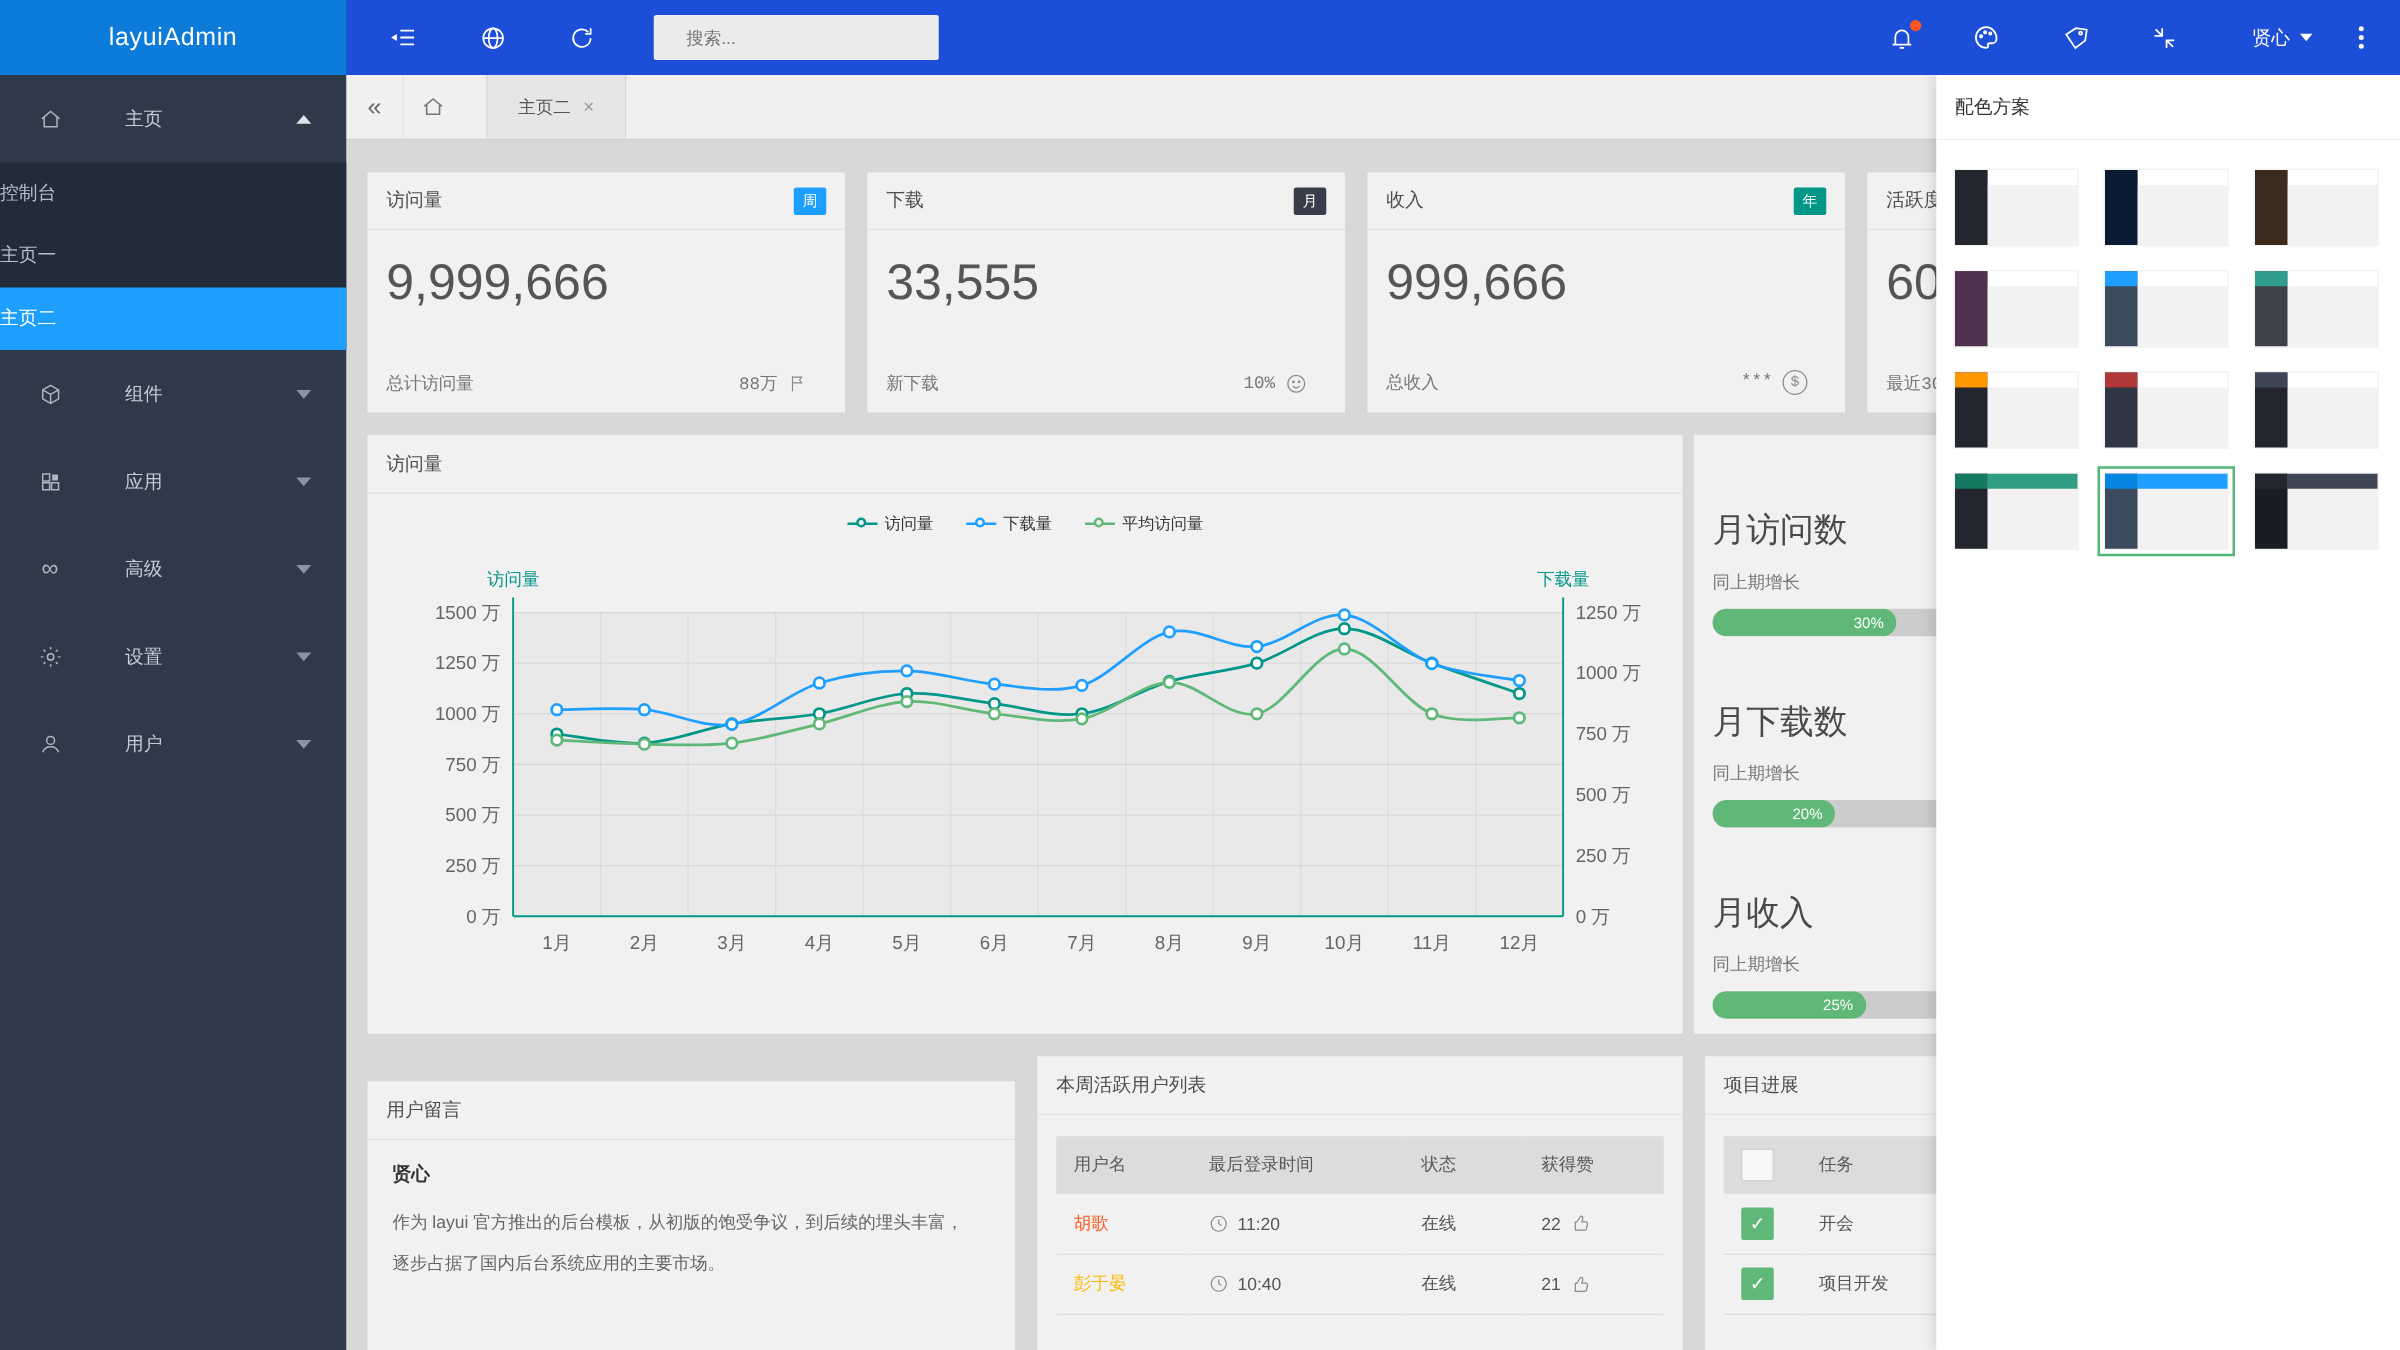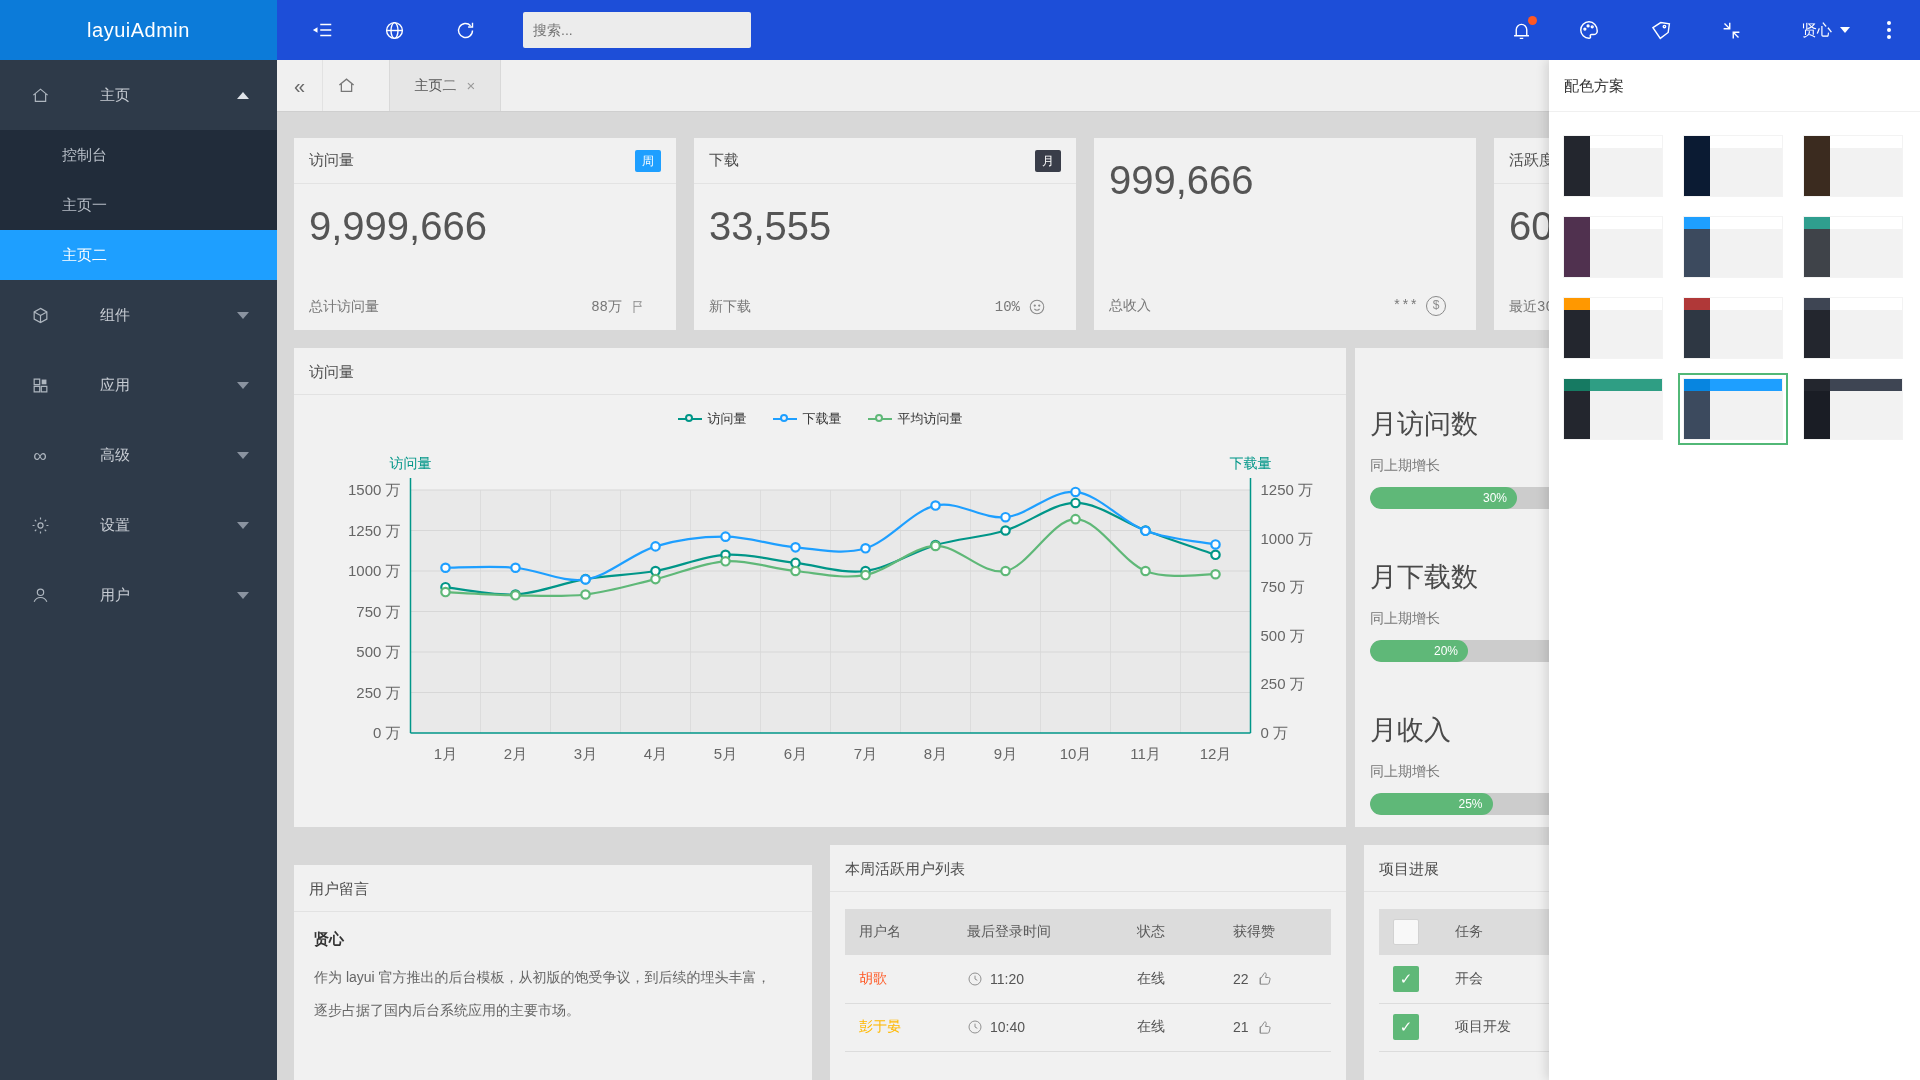--- a/index.html
+++ b/index.html
@@ -11,38 +11,38 @@
   }
   
   .header { position:absolute; left:0; top:0; width:1920px; height:60px; background:#1d4ed8; z-index:30; }
   .logo { position:absolute; left:0; top:0; width:277px; height:60px; background:#0C7BD9;
           color:#fff; font-size:20px; line-height:60px; text-align:center; letter-spacing:.5px; }
   .hicon { position:absolute; top:0; width:26px; height:60px; display:flex; align-items:center; justify-content:center;
            color:#fff; cursor:pointer; }
   .hicon svg { stroke:#fff; fill:none; stroke-width:1.6; }
   .search-box { position:absolute; left:523px; top:12px; width:228px; height:36px; }
   .search-box input { width:100%; height:100%; border:0; outline:0; background:#ececec; color:#666;
-                      padding:0 10px; font-size:14px; border-radius:2px; font-family:inherit; }
+                      padding:0 26px; font-size:14px; border-radius:2px; font-family:inherit; }
   .bell-dot { position:absolute; right:-3px; top:16px; width:9px; height:9px; border-radius:50%; background:#FF5722; }
   .userbox { position:absolute; right:60px; top:0; height:60px; display:flex; align-items:center; gap:8px;
              color:#fff; font-size:15px; cursor:pointer; padding:0 10px; }
   .caret-down-w { width:0; height:0; border-left:5px solid transparent; border-right:5px solid transparent; border-top:6px solid #fff; }
   .vdots { display:flex; flex-direction:column; gap:3px; }
   .vdots i { width:4px; height:4px; border-radius:50%; background:#fff; }
   
   .sidebar { position:absolute; left:0; top:60px; width:277px; height:1020px; background:#2E3A49; z-index:20; }
   .side-item { position:relative; height:70px; display:flex; align-items:center; color:#c8cdd4; font-size:15px; cursor:pointer;gap:38px; }
   .side-item .ic { width:20px; height:20px; margin-left:30px; margin-right:12px; display:flex; align-items:center; justify-content:center; }
   .side-item .ic svg { stroke:#aeb6bf; fill:none; stroke-width:1.5; }
   .side-item .inf { font-size:19px; color:#aeb6bf; line-height:1; font-style:normal; }
   .side-caret { position:absolute; right:28px; width:0; height:0; border-left:6px solid transparent; border-right:6px solid transparent; }
   .cdown { border-top:7px solid #8a93a0; }
   .cup { border-bottom:7px solid #dfe3e8; }
   .submenu { background:#212C3A; }
-  .sub-item { height:50px; line-height:50px; padding-left:62px; color:#b7bec7; font-size:15px; cursor:pointer; }
+  .sub-item { height:50px; line-height:50px; color:#b7bec7; font-size:15px; cursor:pointer; }
   .sub-item.active { background:#1E9FFF; color:#fff; }
   
   .tabbar { position:absolute; left:277px; top:60px; width:1643px; height:52px; background:#f0f0f0;
             border-bottom:1px solid #cfcfcf; display:flex; align-items:stretch; z-index:10; }
   .tab-ctl { width:46px; display:flex; align-items:center; justify-content:center; color:#666; cursor:pointer; border-right:1px solid #e2e2e2; }
   .tab-ctl.noborder { border-right:none; }
   .tab-ctl svg { stroke:#777; fill:none; stroke-width:1.6; }
   .tab { margin-left:20px; width:112px; background:#e6e6e6; border-left:1px solid #d9d9d9; border-right:1px solid #d9d9d9;
          display:flex; align-items:center; justify-content:center; gap:10px; font-size:14px; color:#555; cursor:pointer; }
   .tab .x { color:#9a9a9a; font-size:15px; cursor:pointer; }
@@ -281,20 +281,24 @@
             <circle cx="12" cy="12" r="9"></circle>
             <circle cx="9" cy="10" r="0.8" fill="#8a8a8a"></circle>
             <circle cx="15" cy="10" r="0.8" fill="#8a8a8a"></circle>
             <path d="M8.5 14.5c1 1.2 2.2 1.8 3.5 1.8s2.5-.6 3.5-1.8"></path>
           </svg>
       </span>
     </div>
   </div>
 
   <div class="card" style="left:1094px">
+    <div class="card-hd">
+      <span class="card-title">收入</span>
+      <span class="badge" style="background: rgb(0, 150, 136);">年</span>
+    </div>
     <div class="card-val">999,666</div>
     <div class="card-ft">
       <span>总收入</span>
       <span class="fv">
           <span>***</span>
         <span class="dollar-c">$</span>
       </span>
     </div>
   </div>
 

